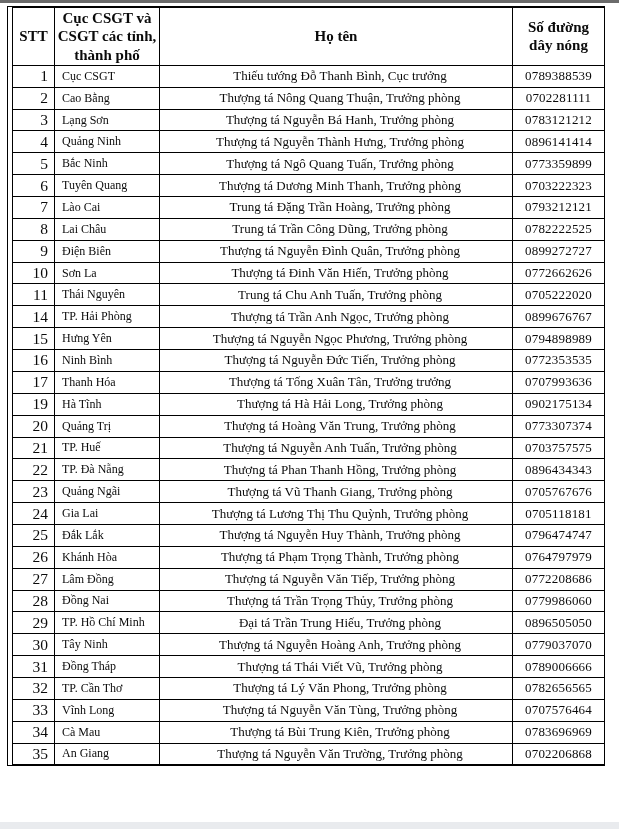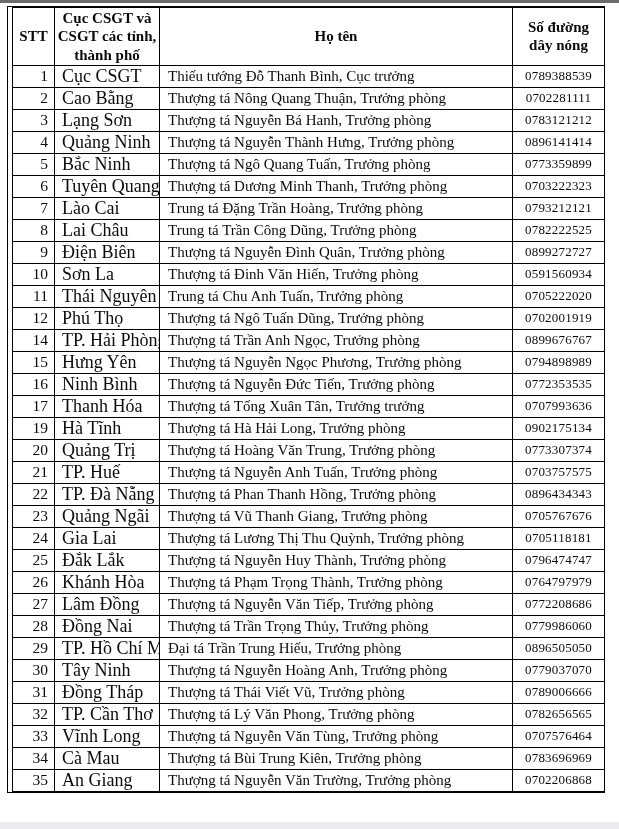--- a/index.html
+++ b/index.html
@@ -44,22 +44,22 @@
     font-weight: bold;
     font-size: 15px;
     line-height: 1.22;
     text-align: center;
     vertical-align: middle;
     white-space: normal;
     padding: 1px 2px;
   }
   tbody td { height: 21.86px; vertical-align: middle; }
   td.stt   { text-align: right;  padding-right: 6px; font-size: 15.5px; }
-  td.unit  { text-align: left;   padding-left: 7px;  font-size: 18px; }
-  td.name  { text-align: left;   padding-left: 8px;  font-size: 15px; }
+  td.unit  { text-align: left;   padding-left: 7px;  font-size: 12px; }
+  td.name  { text-align: center;   padding-left: 8px;  font-size: 13px; }
   td.phone { text-align: center; font-size: 13px; letter-spacing: 0.2px; }
 </style>
 </head>
 <body>
 
 <div class="top-strip"></div>
 
 <div class="table-frame">
   <table class="hotline">
     <colgroup>
@@ -128,35 +128,29 @@
         <tr>
     <td class="stt">9</td>
     <td class="unit">Điện Biên</td>
     <td class="name">Thượng tá Nguyễn Đình Quân, Trưởng phòng</td>
     <td class="phone">0899272727</td>
   </tr>
         <tr>
     <td class="stt">10</td>
     <td class="unit">Sơn La</td>
     <td class="name">Thượng tá Đinh Văn Hiến, Trưởng phòng</td>
-    <td class="phone">0591560934</td>
+    <td class="phone">0772662626</td>
   </tr>
         <tr>
     <td class="stt">11</td>
     <td class="unit">Thái Nguyên</td>
     <td class="name">Trung tá Chu Anh Tuấn, Trưởng phòng</td>
     <td class="phone">0705222020</td>
   </tr>
         <tr>
-    <td class="stt">12</td>
-    <td class="unit">Phú Thọ</td>
-    <td class="name">Thượng tá Ngô Tuấn Dũng, Trưởng phòng</td>
-    <td class="phone">0702001919</td>
-  </tr>
-        <tr>
     <td class="stt">14</td>
     <td class="unit">TP. Hải Phòng</td>
     <td class="name">Thượng tá Trần Anh Ngọc, Trưởng phòng</td>
     <td class="phone">0899676767</td>
   </tr>
         <tr>
     <td class="stt">15</td>
     <td class="unit">Hưng Yên</td>
     <td class="name">Thượng tá Nguyễn Ngọc Phương, Trưởng phòng</td>
     <td class="phone">0794898989</td>

